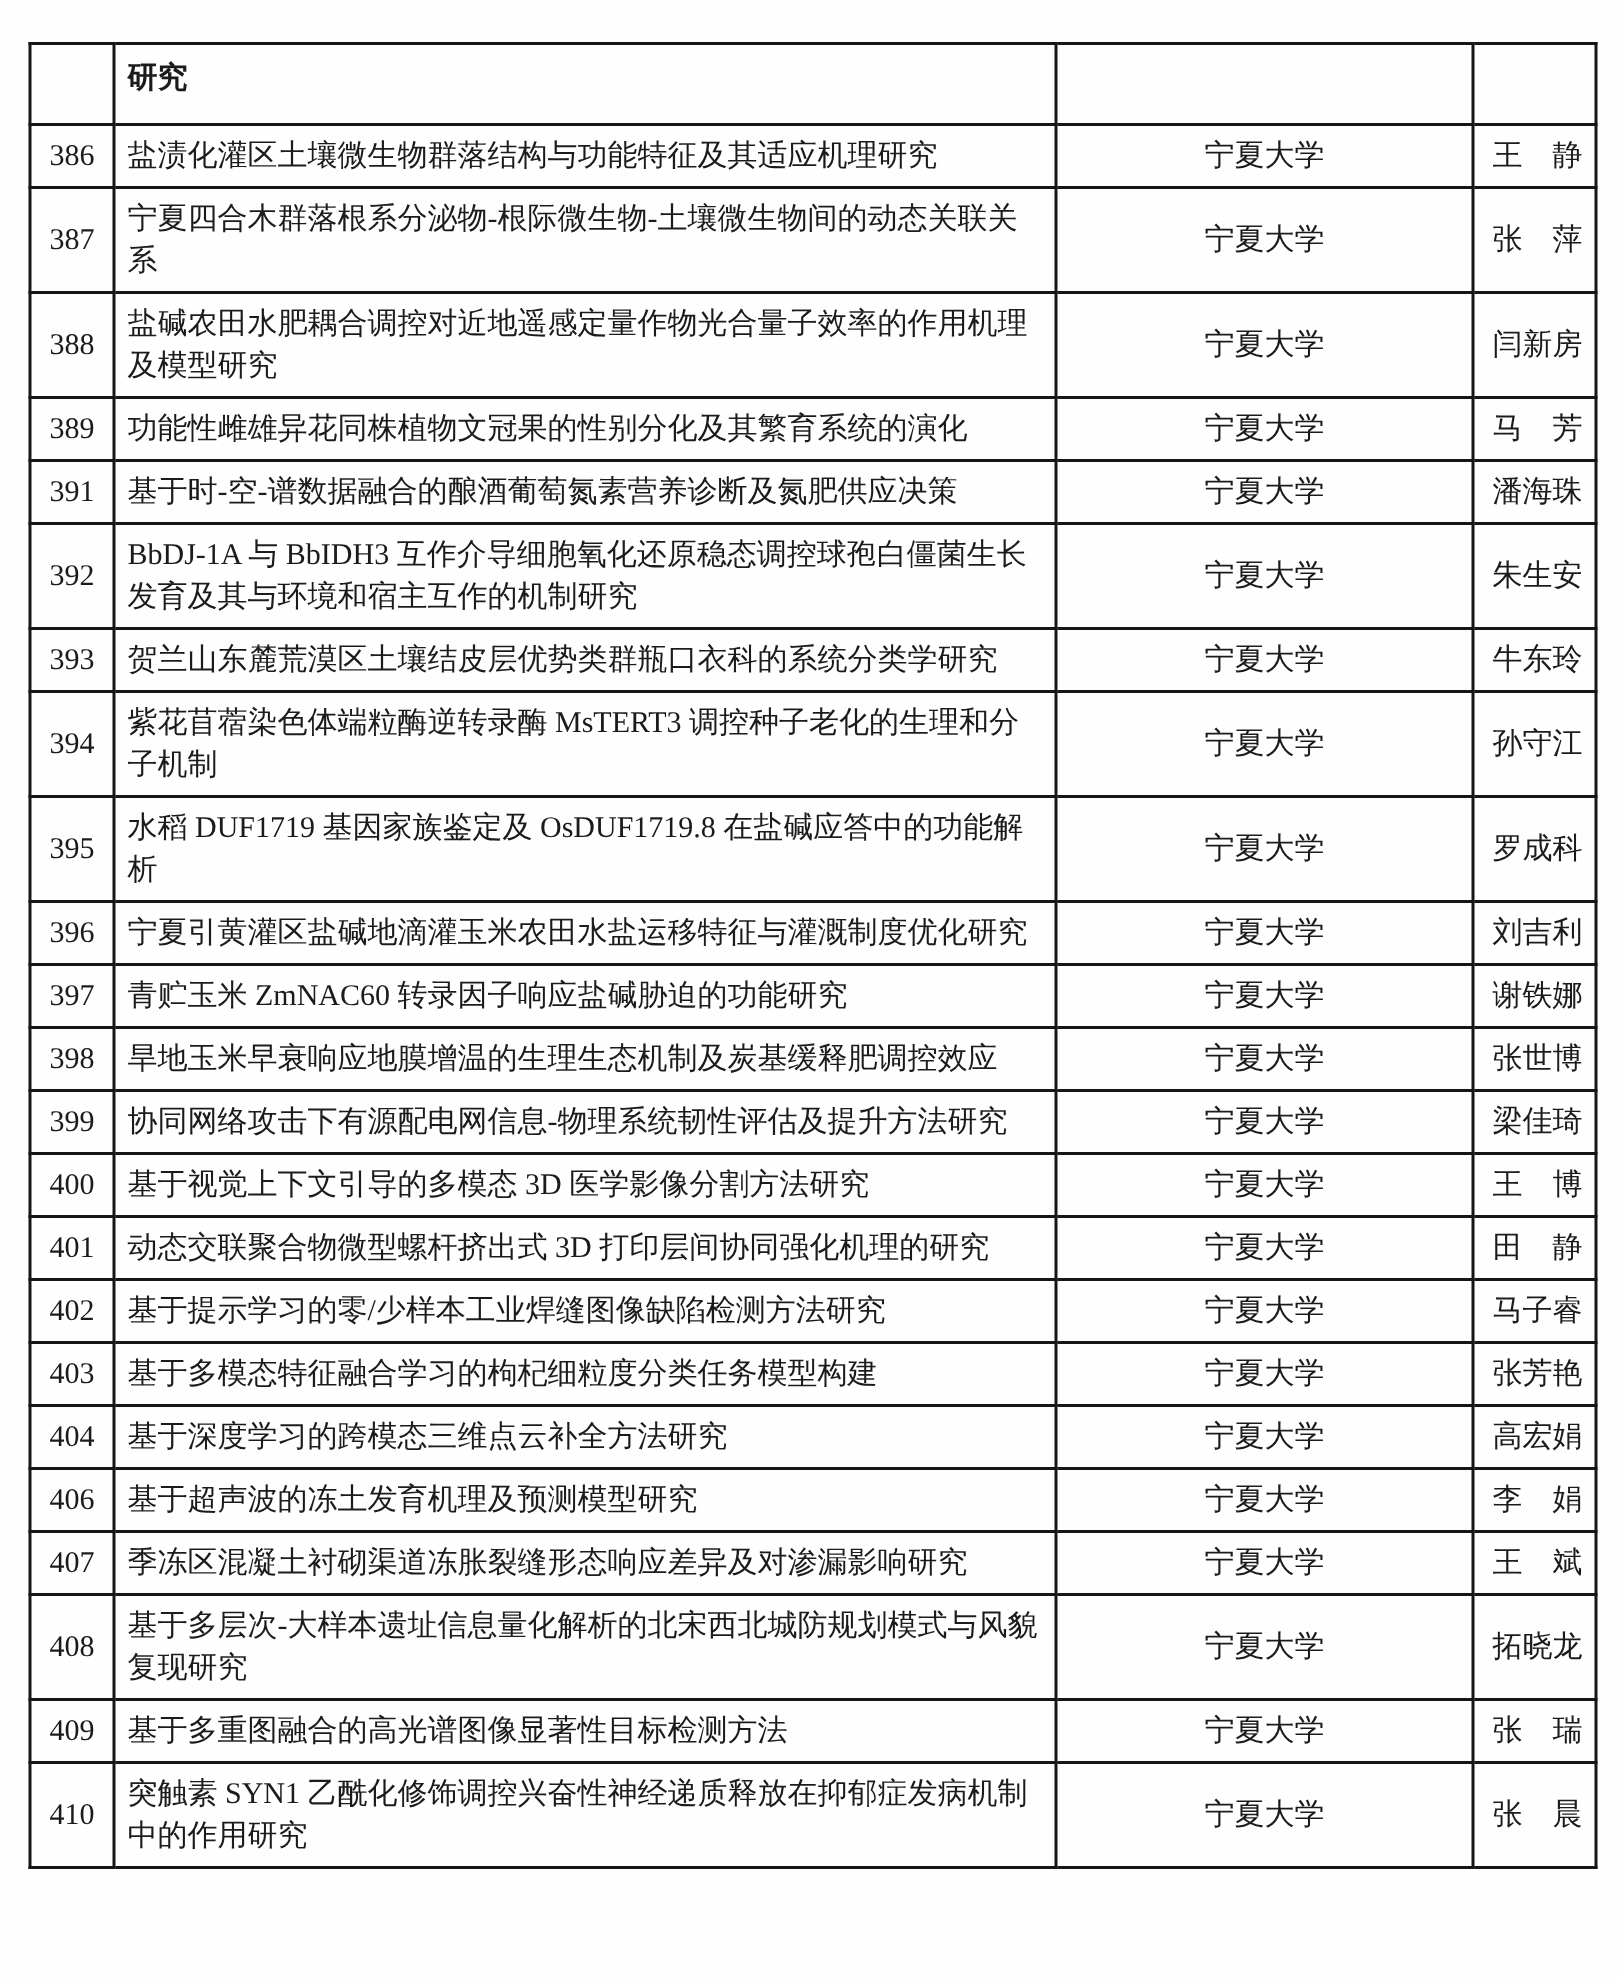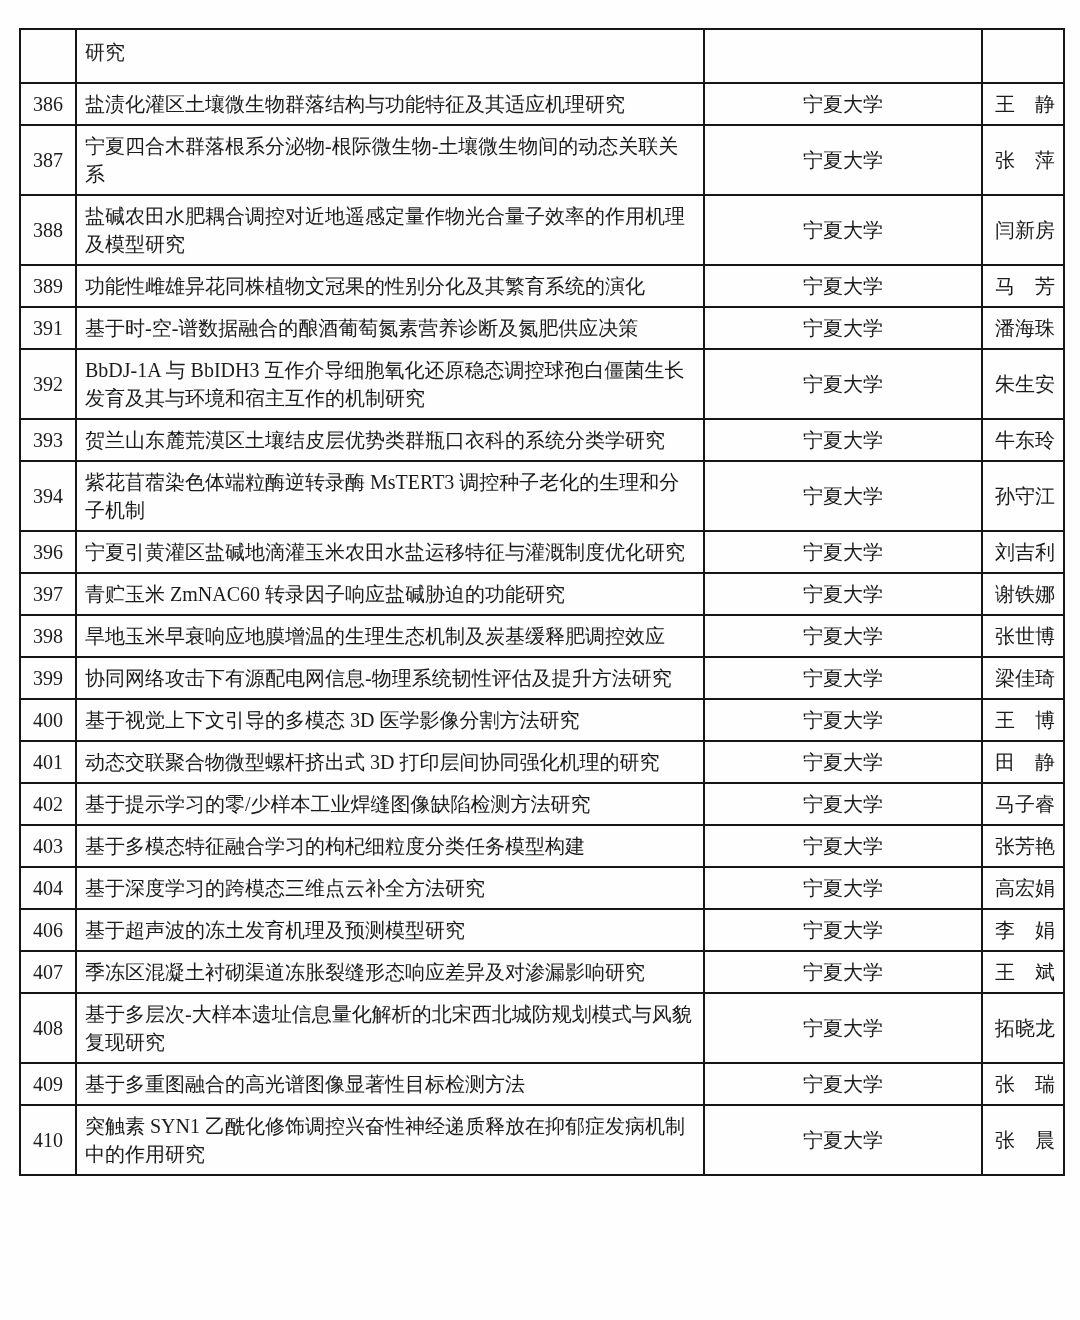--- a/index.html
+++ b/index.html
@@ -51,21 +51,21 @@
   td.inst {
     text-align: center;
     padding-left: 15px;
   }
   td.name {
     text-align: right;
     padding-left: 4px;
     padding-right: 4px;
   }
   tr.partial { height: 54px; }
-  tr.partial td { vertical-align: top; }
+  tr.partial td { vertical-align: top; font-weight: bold; }
   tr.partial td.title { padding-top: 8px; }
 </style>
 </head>
 <body>
 
 <div class="page">
   <table class="projects">
     <colgroup>
       <col class="c-no">
       <col class="c-title">
@@ -121,20 +121,26 @@
           <td class="inst">宁夏大学</td>
           <td class="name">牛东玲</td>
         </tr>
         <tr>
           <td class="no">394</td>
           <td class="title">紫花苜蓿染色体端粒酶逆转录酶 MsTERT3 调控种子老化的生理和分子机制</td>
           <td class="inst">宁夏大学</td>
           <td class="name">孙守江</td>
         </tr>
         <tr>
+          <td class="no">395</td>
+          <td class="title">水稻 DUF1719 基因家族鉴定及 OsDUF1719.8 在盐碱应答中的功能解析</td>
+          <td class="inst">宁夏大学</td>
+          <td class="name">罗成科</td>
+        </tr>
+        <tr>
           <td class="no">396</td>
           <td class="title">宁夏引黄灌区盐碱地滴灌玉米农田水盐运移特征与灌溉制度优化研究</td>
           <td class="inst">宁夏大学</td>
           <td class="name">刘吉利</td>
         </tr>
         <tr>
           <td class="no">397</td>
           <td class="title">青贮玉米 ZmNAC60 转录因子响应盐碱胁迫的功能研究</td>
           <td class="inst">宁夏大学</td>
           <td class="name">谢铁娜</td>

